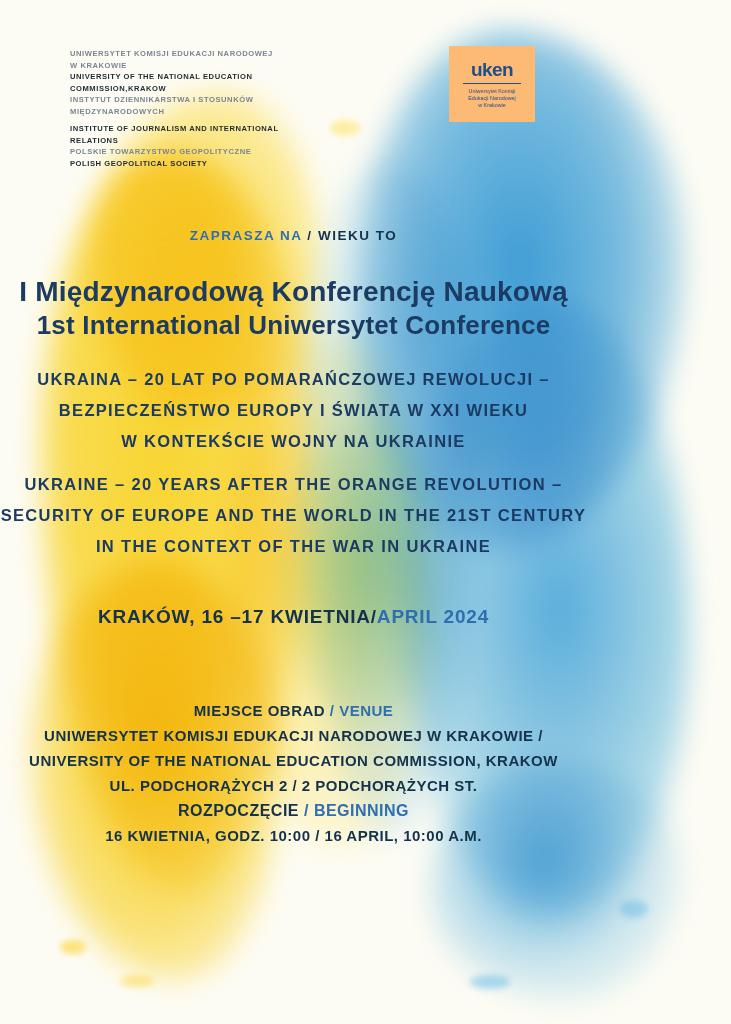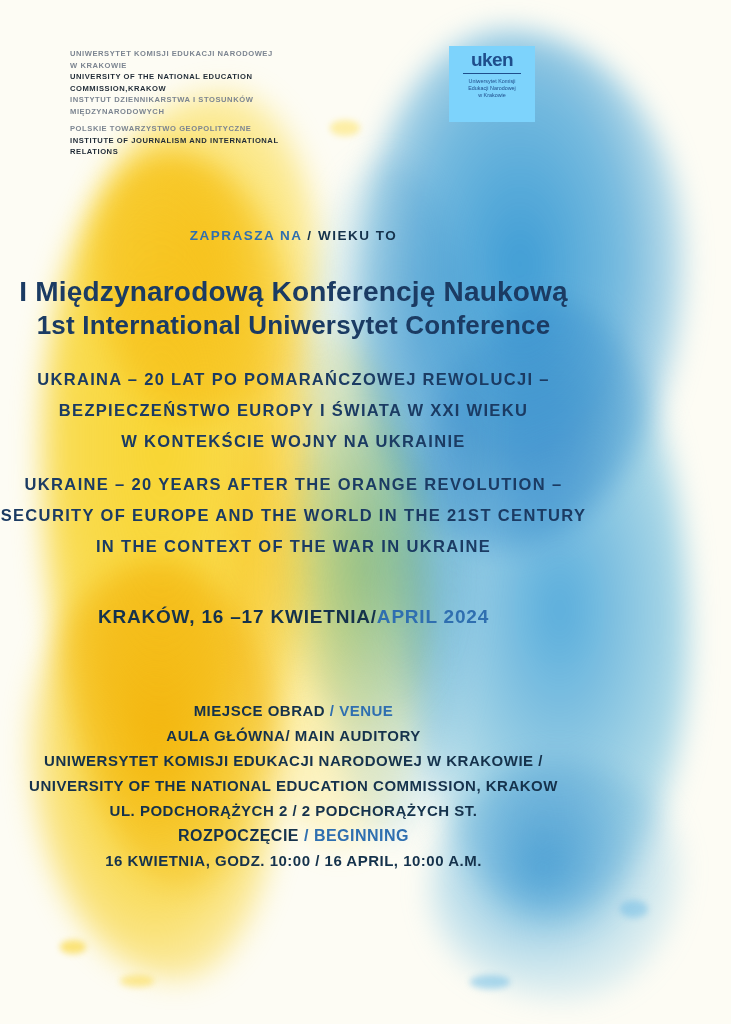--- a/index.html
+++ b/index.html
@@ -118,24 +118,25 @@
   .org-line.light { font-weight: bold; color: #7c8591; }
   .org-gap { height: 6px; }
 
   
   .logo-box {
     position: absolute;
     right: 52px;
     top: 46px;
     width: 86px;
     height: 76px;
-    background: #7dd3fc;
+    background: #fdba74;
     display: flex;
     flex-direction: column;
     align-items: center;
+    justify-content: center;
     padding: 4px 2px;
     box-sizing: border-box;
   }
   .logo-word {
     font-size: 19px;
     font-weight: bold;
     color: #1f4e8c;
     letter-spacing: -0.6px;
     line-height: 20px;
   }
@@ -264,23 +265,24 @@
   <div class="content">
 
     <div class="org-block">
       <div class="org-line light">UNIWERSYTET KOMISJI EDUKACJI NARODOWEJ
 W KRAKOWIE</div>
       <div class="org-line bold">UNIVERSITY OF THE NATIONAL EDUCATION
 COMMISSION,KRAKOW</div>
       <div class="org-line light">INSTYTUT DZIENNIKARSTWA I STOSUNKÓW
 MIĘDZYNARODOWYCH</div>
       <div class="org-gap"></div>
-      <div class="org-line light">POLSKIE TOWARZYSTWO GEOPOLITYCZNE</div>
       <div class="org-line bold">INSTITUTE OF JOURNALISM AND INTERNATIONAL
 RELATIONS</div>
+      <div class="org-line light">POLSKIE TOWARZYSTWO GEOPOLITYCZNE</div>
+      <div class="org-line bold">POLISH GEOPOLITICAL SOCIETY</div>
     </div>
 
     <div class="logo-box">
       <div class="logo-word">uken</div>
       <div class="logo-rule"></div>
       <div class="logo-sub">Uniwersytet Komisji
 Edukacji Narodowej
 w Krakowie</div>
     </div>
 
@@ -308,21 +310,20 @@
     <div class="date-line">
       <span>KRAKÓW, 16 –17 KWIETNIA/</span><span class="accent">APRIL 2024</span>
     </div>
 
     <div class="venue">
       <div class="r1">
         <span>MIEJSCE OBRAD</span>
         <span class="accent">/</span>
         <span class="accent">VENUE</span>
       </div>
-      <div class="r2">AULA GŁÓWNA/ MAIN AUDITORY</div>
       <div class="r3">UNIWERSYTET KOMISJI EDUKACJI NARODOWEJ W KRAKOWIE /</div>
       <div class="r4">UNIVERSITY OF THE NATIONAL EDUCATION COMMISSION, KRAKOW</div>
       <div class="r5">UL. PODCHORĄŻYCH 2  / 2 PODCHORĄŻYCH ST.</div>
       <div class="r6">
         <span>ROZPOCZĘCIE</span>
         <span class="accent">/</span>
         <span class="accent">BEGINNING</span>
       </div>
       <div class="r7">16 KWIETNIA, GODZ. 10:00 / 16 APRIL, 10:00 A.M.</div>
     </div>

